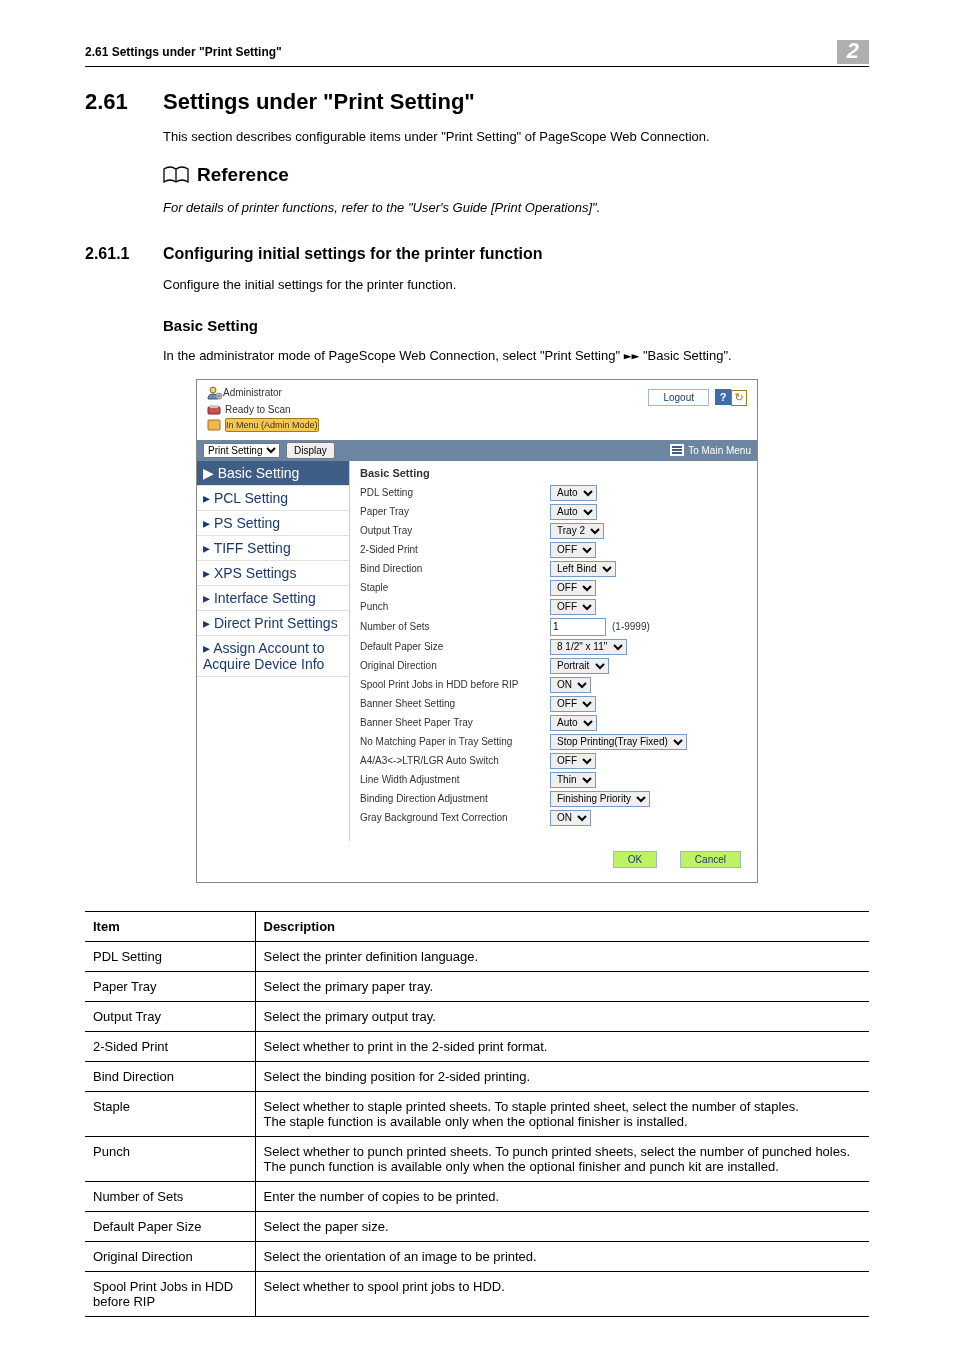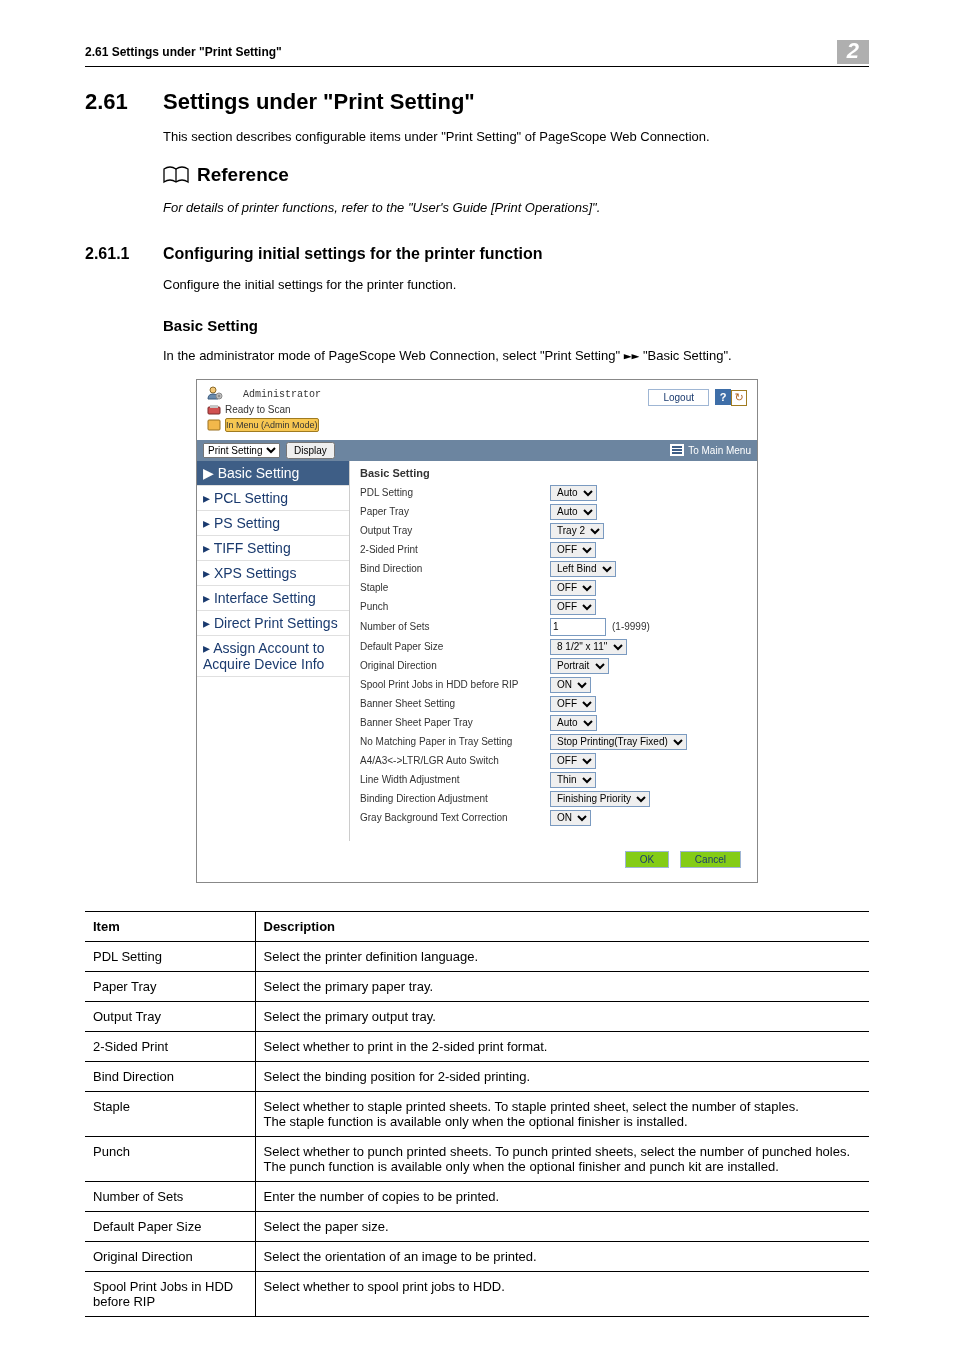--- a/index.html
+++ b/index.html
@@ -77,24 +77,23 @@
   .webui-top {
     padding: 6px 10px;
     display: flex;
     justify-content: space-between;
     align-items: flex-start;
     background: #fff;
   }
   .webui-top .left-col { }
   .admin-row {
     display: flex;
-    align-items: flex-end;
-    gap: 20px;
+    align-items: center;
+    gap: 0;
     margin-bottom: 4px;
-    font-family: Liberation Mono, monospace;
   }
   .admin-row svg { }
   .status-row {
     display: flex;
     align-items: center;
     gap: 4px;
     margin: 2px 0;
   }
   .pill {
     background: #f7c752;
@@ -198,24 +197,24 @@
     height: 16px;
   }
   .form-row .range { margin-left: 6px; font-size: 10px; }
   .action-row {
     text-align: right;
     padding: 10px 16px 14px 0;
   }
   .action-row button {
     font-size: 10px;
     border: 1px solid #9fb6d4;
-    background: #84cc16;
+    background: #bef264;
     padding: 2px 14px;
     color: #1a3a6e;
-    margin-left: 8px;
+    margin-left: 20px;
   }
   table.desc-table {
     width: 100%;
     border-collapse: collapse;
     margin-top: 28px;
     font-size: 13px;
   }
   table.desc-table th, table.desc-table td {
     border-top: 1px solid #000;
     border-bottom: 1px solid #000;

